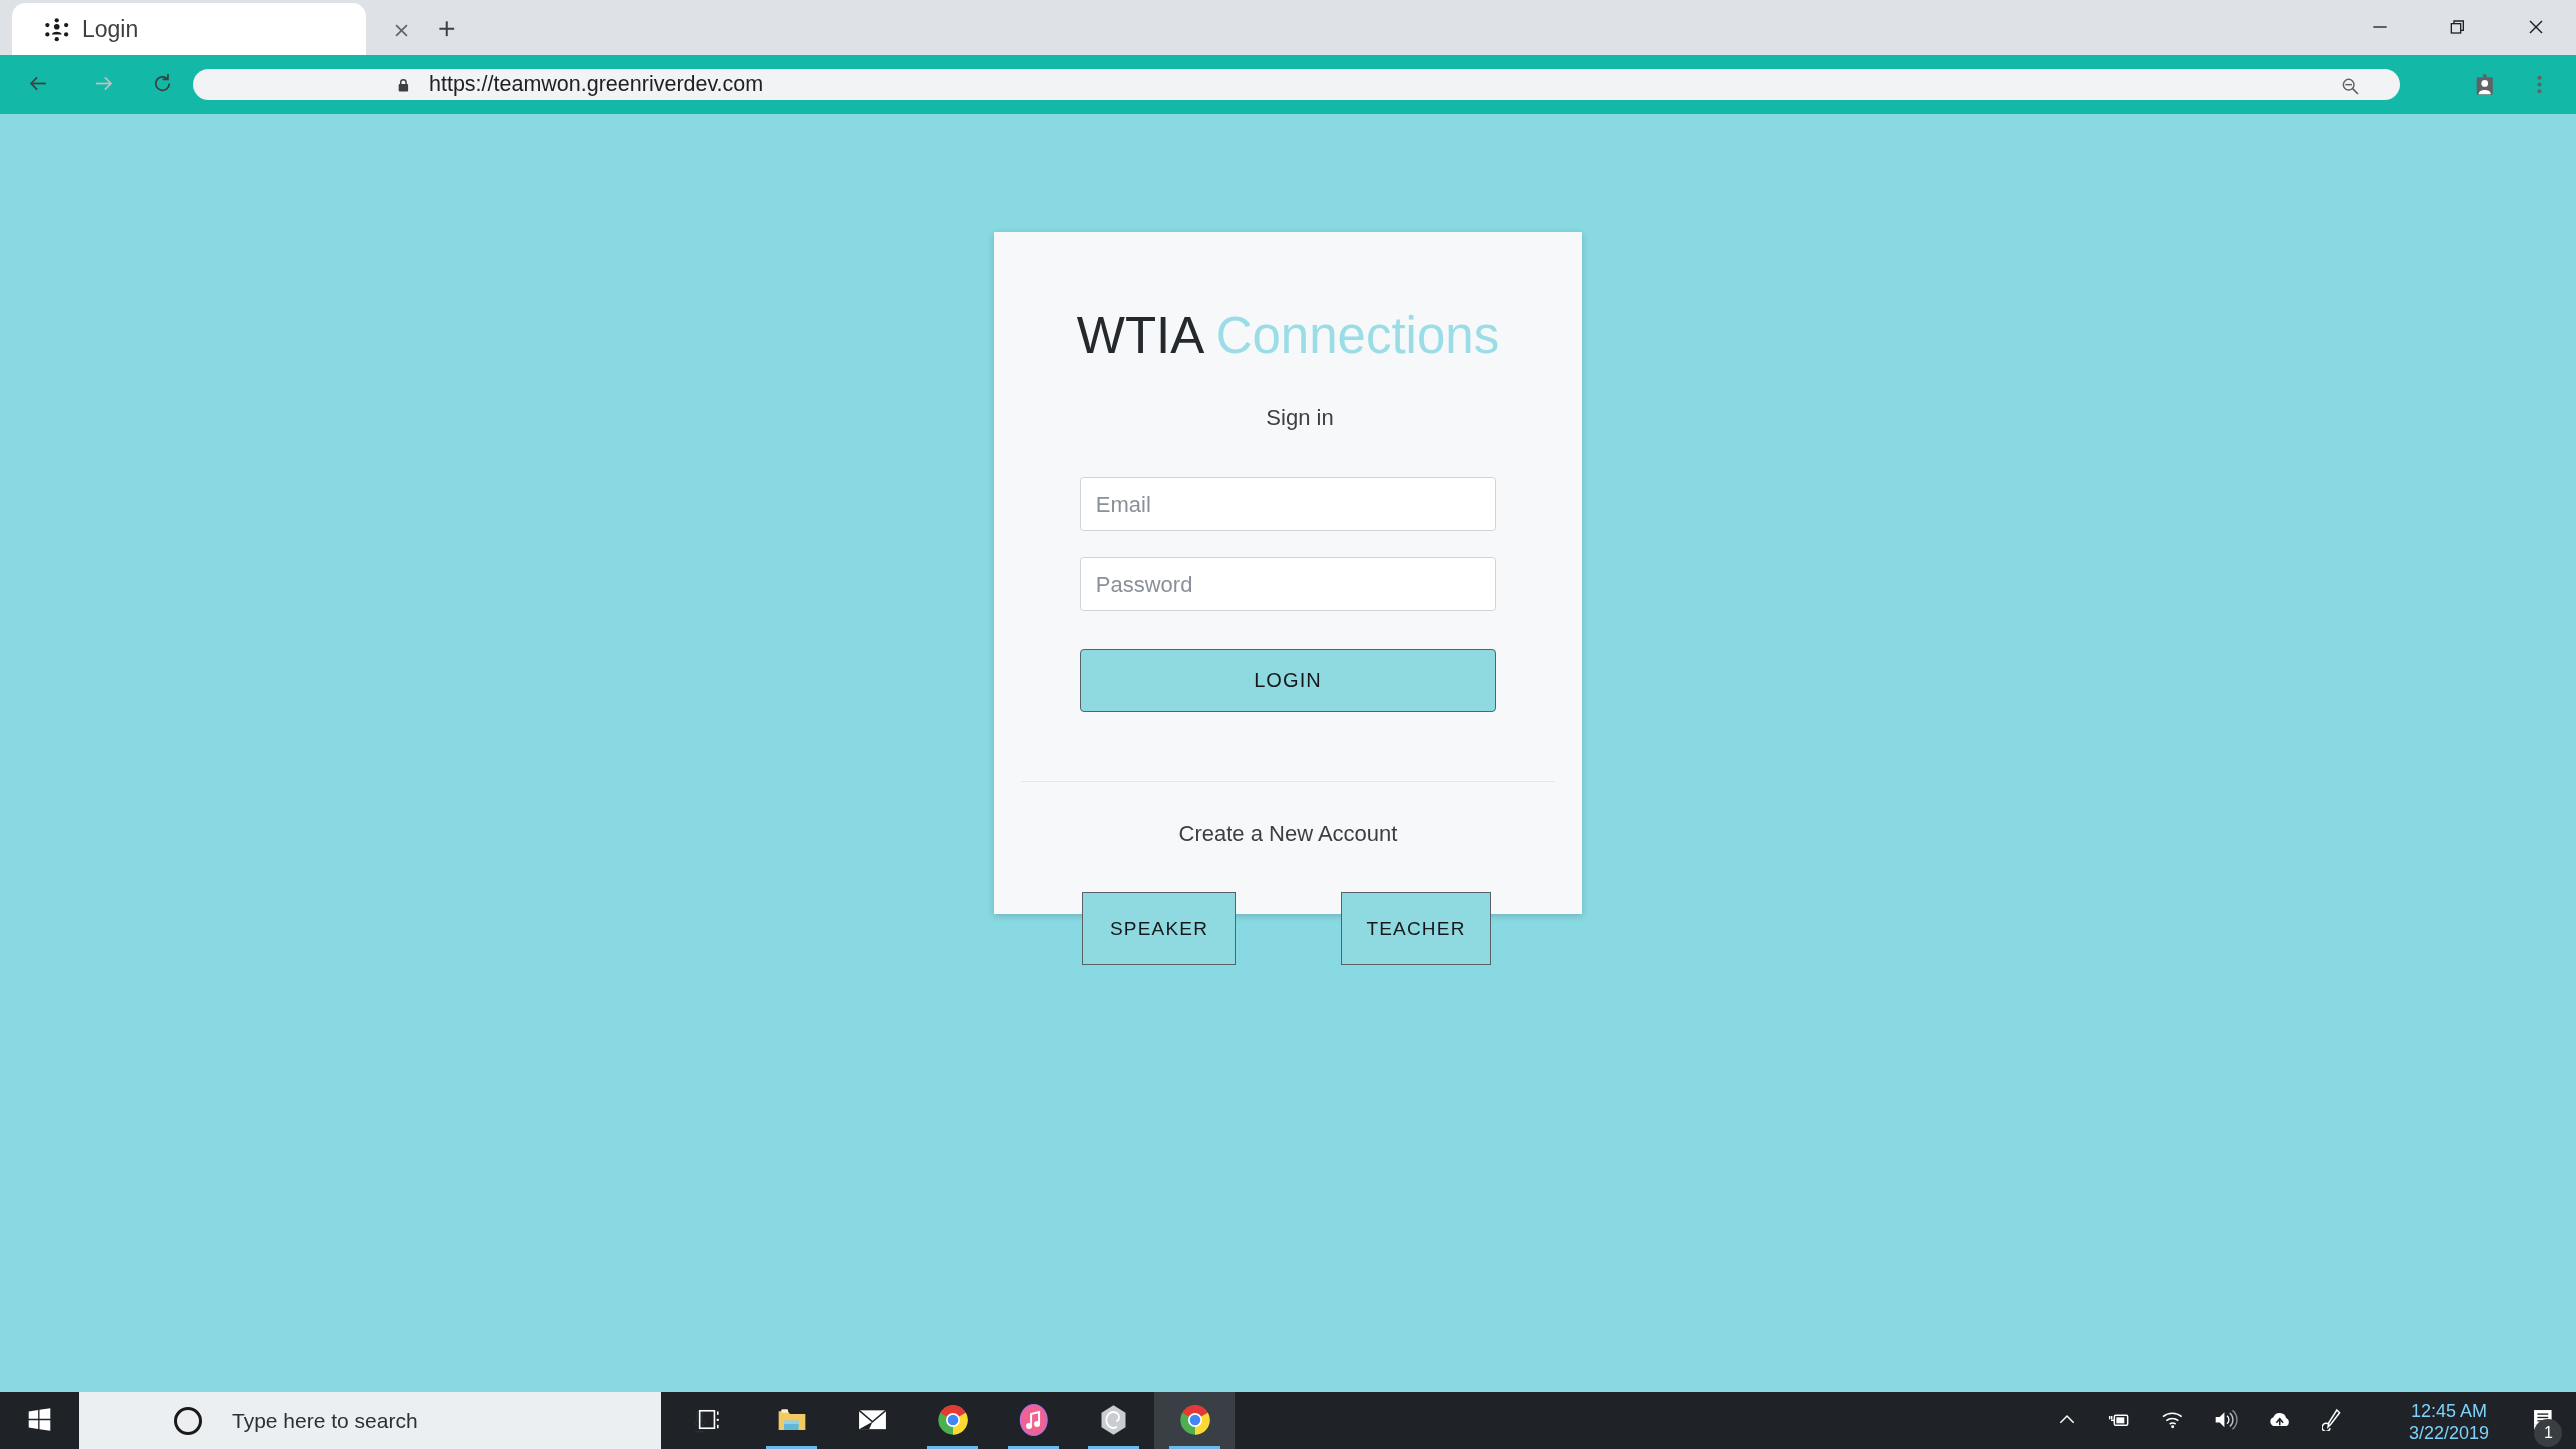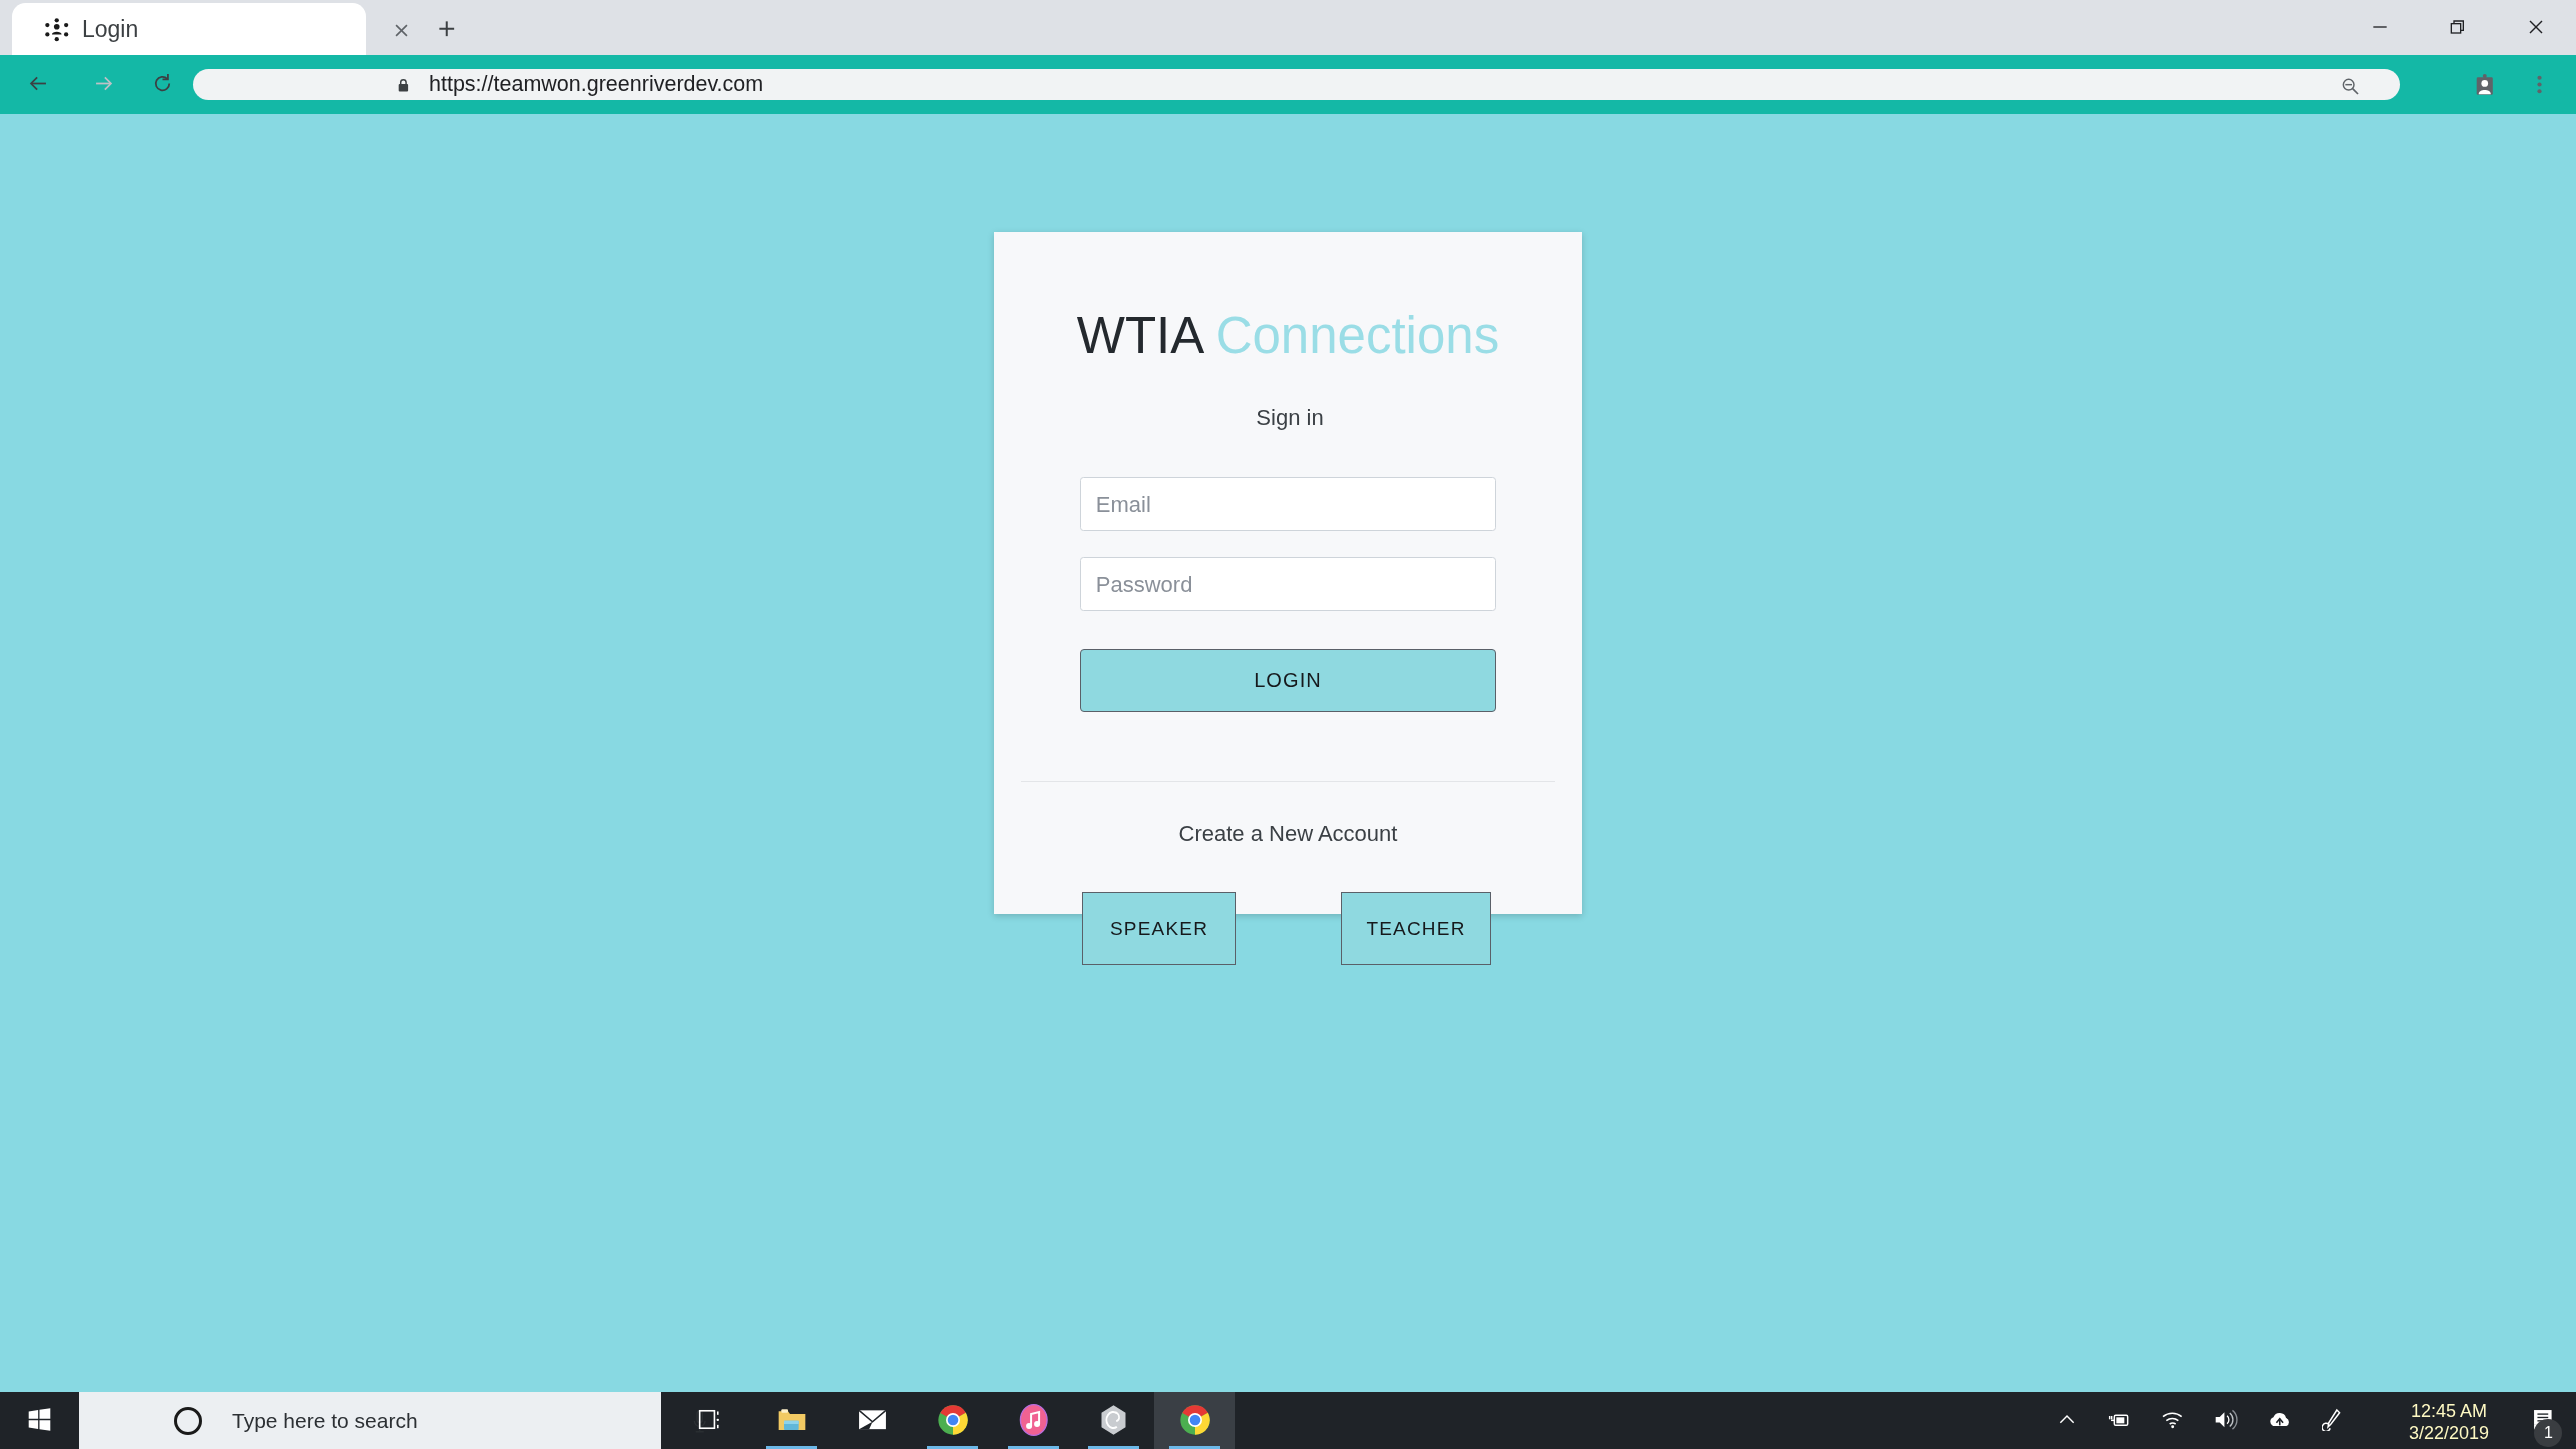--- a/index.html
+++ b/index.html
@@ -95,21 +95,21 @@
 
   .brand {
     position:absolute; left:0; top:74px; width:588px;
     text-align:center; font-size:51px; line-height:59px;
     font-weight:400; white-space:nowrap;
   }
   .brand .b-dark { color:#24292e; }
   .brand .b-teal { color:#9adde6; }
 
   .signin {
-    position:absolute; left:2px; top:172px; width:588px;
+    position:absolute; left:12px; top:172px; width:588px;
     text-align:center; font-size:22px; color:#3b4045; line-height:27px;
   }
 
   .field {
     position:absolute; left:86px; width:416px; height:54px;
     background:#ffffff;
     border:0.7px solid #ced4da; border-radius:3.4px;
   }
   .field-email { top:245px; }
   .field-pass  { top:325px; }
@@ -177,21 +177,21 @@
     position:absolute; bottom:0; left:14.8px; width:51px; height:3.4px;
     background:#6cb8e8;
   }
 
   .tray-icon {
     position:absolute; top:0; height:57px;
     display:flex; align-items:center; justify-content:center;
   }
   .clock {
     position:absolute; left:2392px; top:8px; width:114px;
-    text-align:center; color:#fef9c3; font-size:18px; line-height:22px;
+    text-align:center; color:#7dd3fc; font-size:18px; line-height:22px;
   }
   .clock .d2 { display:block; }
   .action-center {
     position:absolute; left:2517px; top:0; width:52px; height:57px;
     display:flex; align-items:center; justify-content:center;
   }
   .ac-badge {
     position:absolute; left:17.4px; top:27px; width:28px; height:28px;
     background:#3a3d41; border-radius:50%;
     display:flex; align-items:center; justify-content:center;

